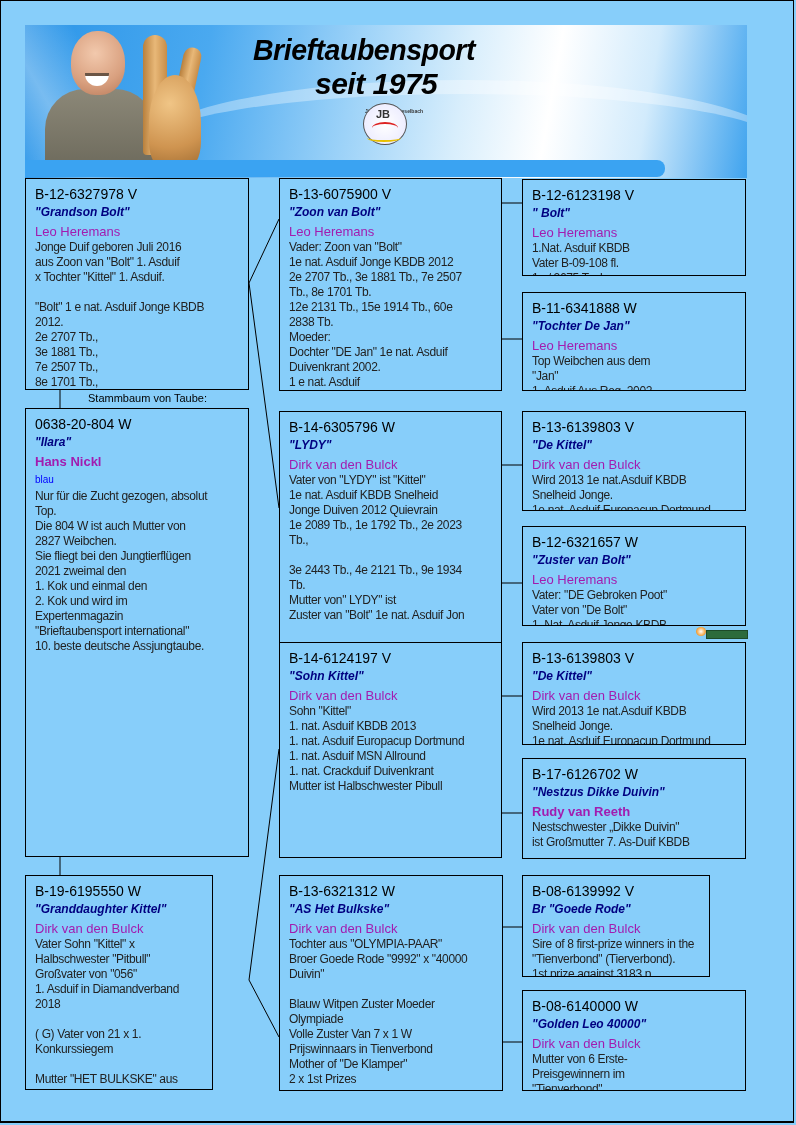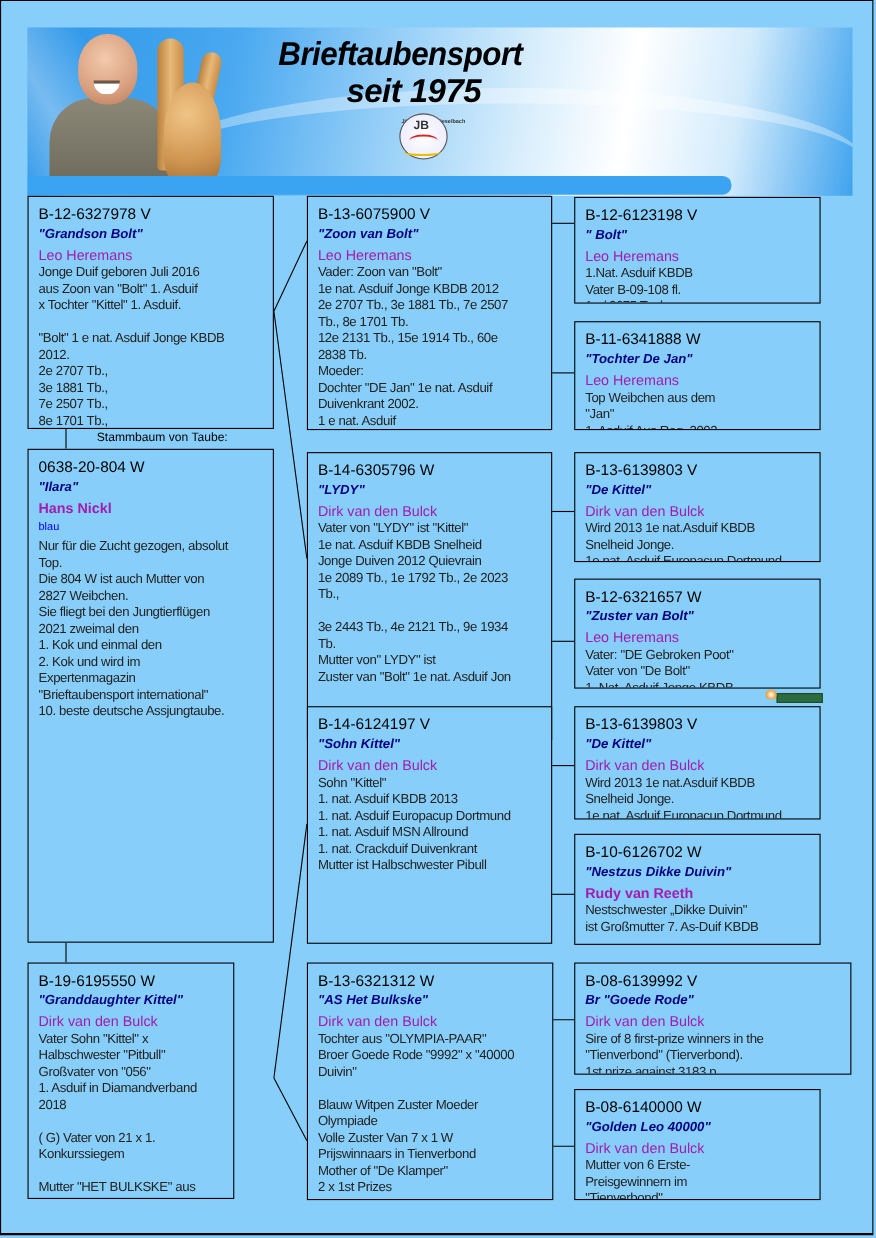--- a/index.html
+++ b/index.html
@@ -1,19 +1,19 @@
 <!DOCTYPE html>
 <html><head>
 <meta charset="utf-8">
 <style>
   html, body { margin:0; padding:0; }
   body { width:796px; height:1125px; background:#87CEFA; position:relative; overflow:hidden; font-family:"Liberation Sans", sans-serif; }
   .frame { position:absolute; left:0; top:0; width:794px; height:1123px; border:1px solid #000; border-bottom-width:2px; box-sizing:border-box; }
   .banner { position:absolute; left:25px; top:25px; width:722px; height:153px; overflow:hidden;
-    background: linear-gradient(100deg, #2b95e8 0%, #4aa9f0 25%, #9cd2f8 45%, #d8eefc 60%, #ffffff 72%, #d2ebfc 85%, #3fa3ee 100%); padding-left: 28px; }
+    background: linear-gradient(100deg, #2b95e8 0%, #4aa9f0 25%, #9cd2f8 45%, #d8eefc 60%, #ffffff 72%, #d2ebfc 85%, #3fa3ee 100%); }
   .banner .streak { position:absolute; left:-30px; top:-40px; width:120px; height:260px; background:linear-gradient(90deg, rgba(255,255,255,0) 0%, rgba(255,255,255,0.35) 50%, rgba(255,255,255,0) 100%); transform:rotate(-30deg); }
   .banner .swoosh { position:absolute; left:120px; top:55px; width:640px; height:120px; border-top:14px solid rgba(255,255,255,0.35); border-radius:50%; }
   .person { position:absolute; left:20px; top:6px; width:100px; height:135px; }
   .person .head { position:absolute; left:26px; top:0; width:54px; height:64px; border-radius:48% 48% 45% 45%; background:radial-gradient(circle at 45% 35%, #f2c9ad 0%, #d9a07f 60%, #b77a5a 100%); }
   .person .mouth { position:absolute; left:40px; top:42px; width:24px; height:10px; border-radius:0 0 12px 12px; background:#fff; border-top:3px solid #6b5545; }
   .person .body { position:absolute; left:0; top:58px; width:110px; height:80px; border-radius:40px 40px 0 0; background:linear-gradient(180deg,#8c8878,#6d6a5c); }
   .carving { position:absolute; left:108px; top:10px; width:75px; height:135px; }
   .carving .trunk { position:absolute; left:10px; top:0; width:24px; height:120px; border-radius:12px 12px 4px 4px; background:linear-gradient(90deg,#b9803d,#e8b878,#c88d48); }
   .carving .trunk2 { position:absolute; left:46px; top:12px; width:18px; height:60px; border-radius:10px; background:linear-gradient(90deg,#b9803d,#e8b878,#c88d48); transform:rotate(12deg); }
   .carving .bird { position:absolute; left:16px; top:40px; width:52px; height:95px; border-radius:50% 50% 30% 30%; background:radial-gradient(circle at 40% 30%, #f0c586 0%, #cf9450 60%, #9d6a30 100%); }
@@ -242,27 +242,27 @@
 
 <div class="card" style="left:522px; top:642px; width:224px; height:103px;">
   <div class="ring-no">B-13-6139803 V</div>
   <div class="name">"De Kittel"</div>
   <div class="breeder">Dirk van den Bulck</div>
   <div class="desc">Wird 2013 1e nat.Asduif KBDB
 Snelheid Jonge.
 1e nat. Asduif Europacup Dortmund</div>
 </div>
 <div class="card" style="left:522px; top:758px; width:224px; height:101px;">
-  <div class="ring-no">B-10-6126702 W</div>
+  <div class="ring-no">B-17-6126702 W</div>
   <div class="name">"Nestzus Dikke Duivin"</div>
   <div class="breeder bold">Rudy van Reeth</div>
   <div class="desc">Nestschwester „Dikke Duivin"
 ist Großmutter 7. As-Duif KBDB</div>
 </div>
-<div class="card" style="left:522px; top:875px; width:252px; height:102px;">
+<div class="card" style="left:522px; top:875px; width:188px; height:102px;">
   <div class="ring-no">B-08-6139992 V</div>
   <div class="name">Br "Goede Rode"</div>
   <div class="breeder">Dirk van den Bulck</div>
   <div class="desc">Sire of 8 first-prize winners in the
 "Tienverbond" (Tierverbond).
 1st prize against 3183 p.</div>
 </div>
 <div class="card" style="left:522px; top:990px; width:224px; height:101px;">
   <div class="ring-no">B-08-6140000 W</div>
   <div class="name">"Golden Leo 40000"</div>

